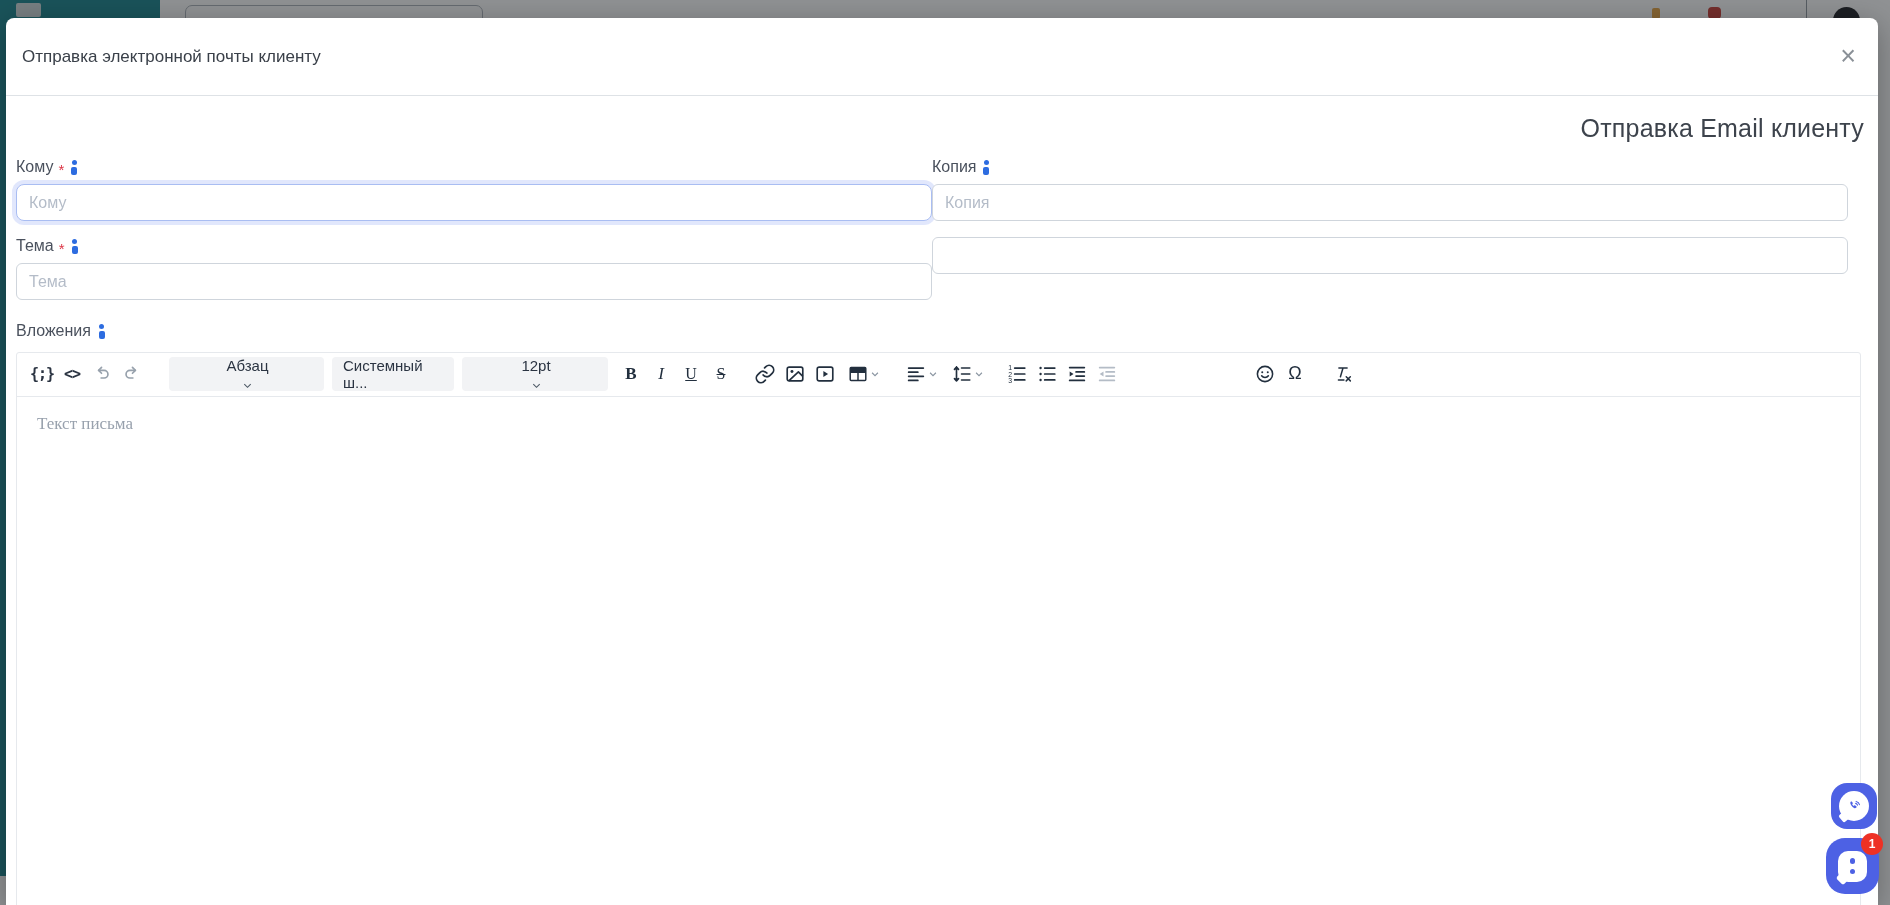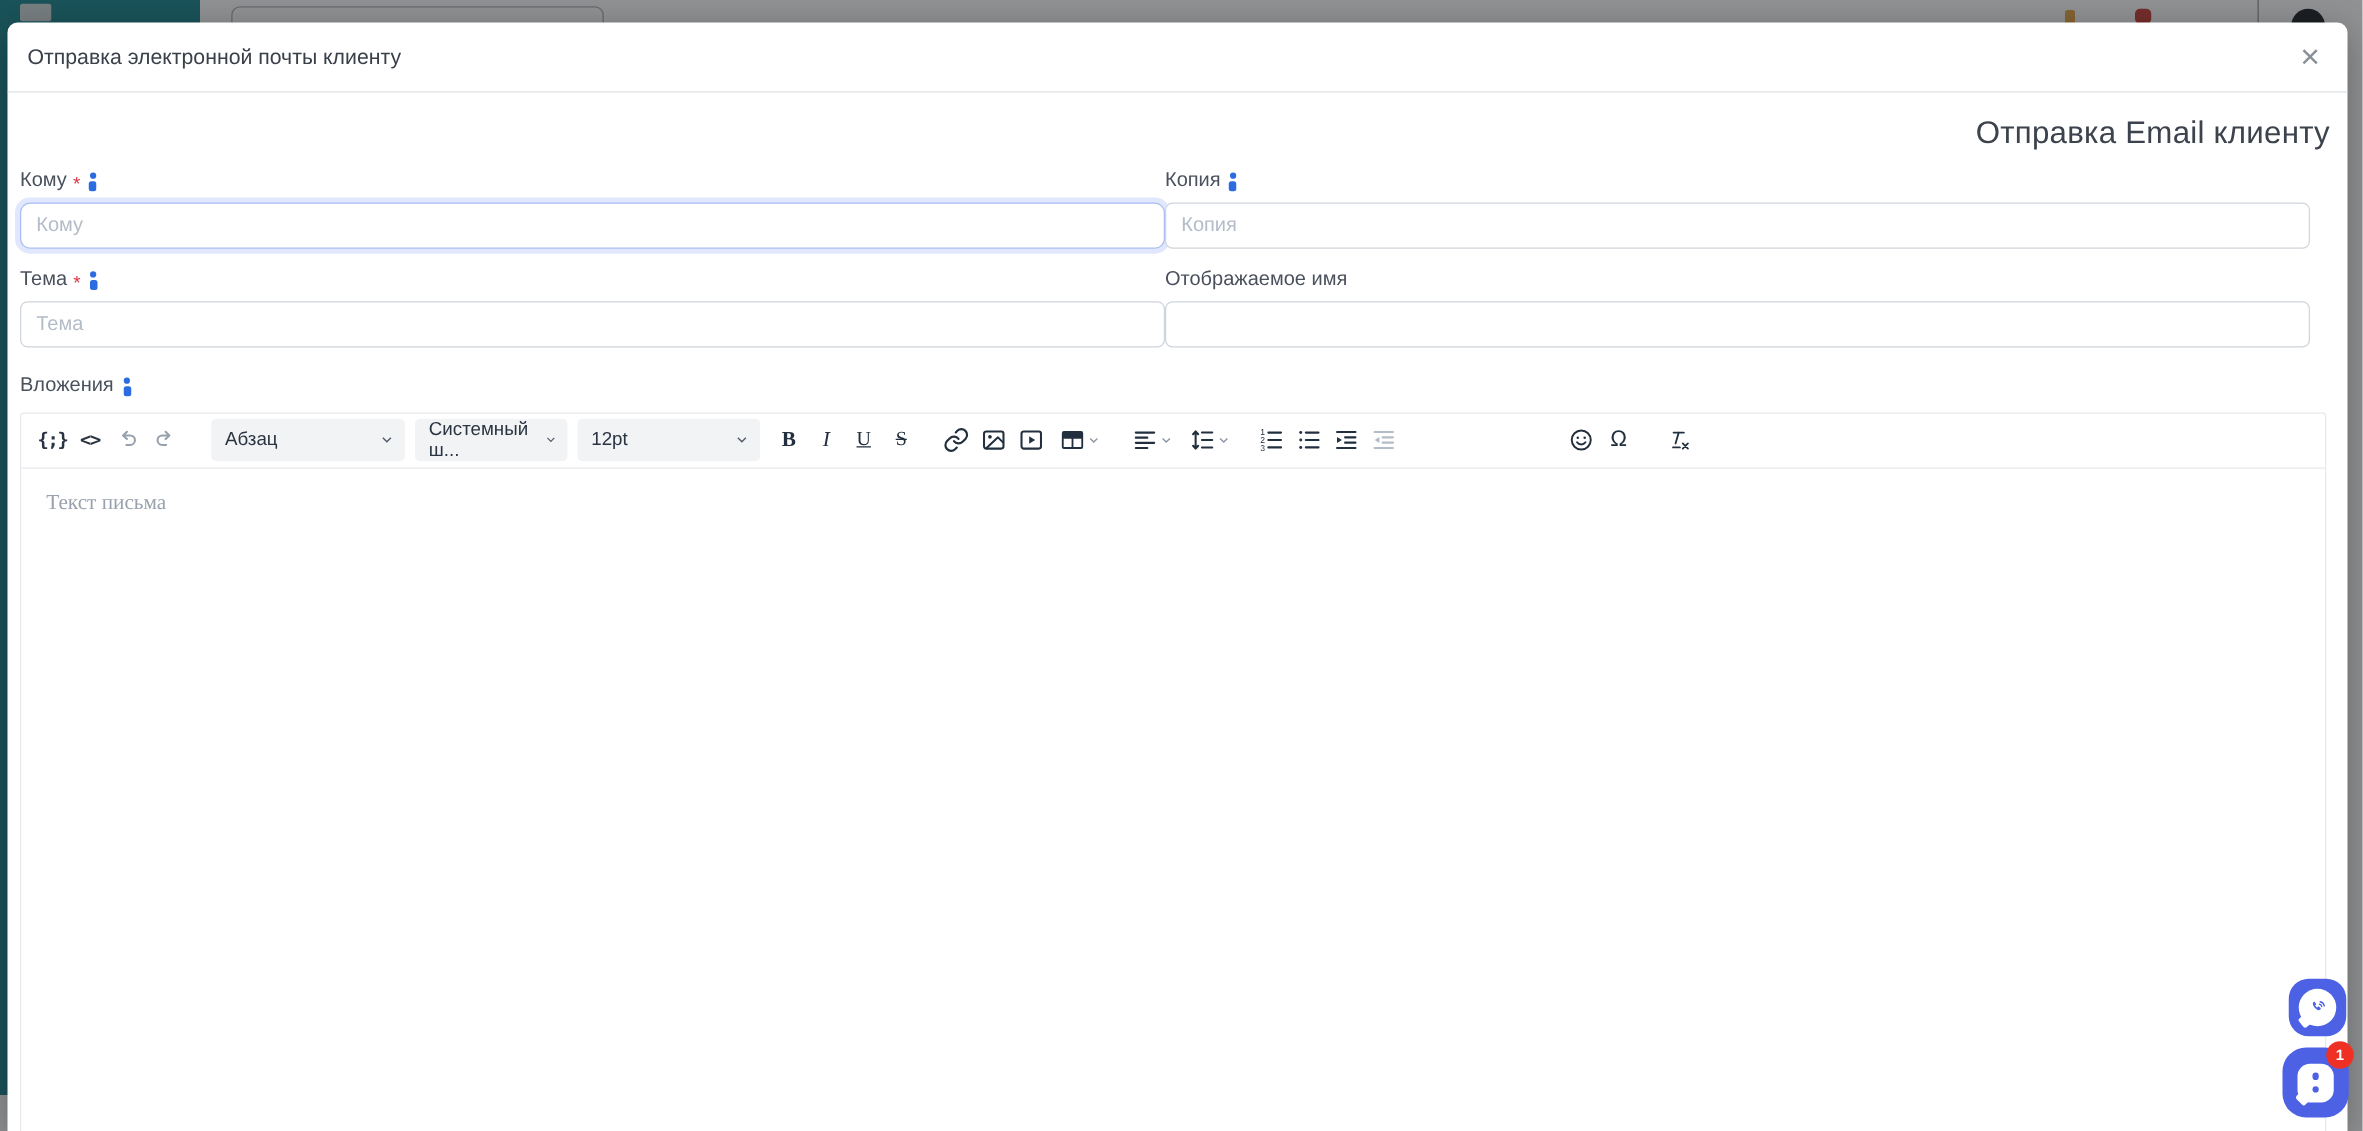--- a/index.html
+++ b/index.html
@@ -12,21 +12,21 @@
   .bd-search { position:absolute; left:185px; top:5px; width:298px; height:38px; background:#fff; border:1.5px solid #aab0b8; border-radius:7px; }
   .bd-dot-orange { position:absolute; left:1652px; top:8px; width:8px; height:11px; background:#e8a33d; border-radius:2px; }
   .bd-dot-red { position:absolute; left:1708px; top:7px; width:13px; height:12px; background:#c8372e; border-radius:4px; }
   .bd-divider { position:absolute; left:1806px; top:0; width:1px; height:18px; background:#8d949c; }
   .bd-avatar { position:absolute; left:1833px; top:7px; width:27px; height:27px; background:#17191c; border-radius:50%; }
 
   .overlay { position:absolute; inset:0; background:rgba(33,37,41,.5); z-index:5; }
 
   
   .modal { position:absolute; top:18px; left:6px; width:1872px; bottom:0; background:#fff; border-radius:8px 8px 0 0; z-index:10; overflow:hidden; box-shadow:0 6px 30px rgba(0,0,0,.3); }
-  .modal-header { height:56px; display:flex; align-items:center; justify-content:space-between; padding:0 22px 0 16px; border-bottom:1px solid #dee2e6; }
+  .modal-header { height:78px; display:flex; align-items:center; justify-content:space-between; padding:0 22px 0 16px; border-bottom:1px solid #dee2e6; }
   .modal-title { font-size:17px; color:#3a4049; }
   .close-btn { background:none; border:none; font-size:27px; line-height:1; color:#8a9097; cursor:pointer; font-family:inherit; }
   .modal-body { padding:14px 14px 0 10px; }
   .modal-body h1 { font-size:25px; font-weight:400; color:#3d434c; margin:4px 0 15px; letter-spacing:.2px;text-align:right; }
 
   
   .form-grid { display:grid; grid-template-columns:1fr 1fr; padding-right:16px; }
   .field { margin-bottom:16px; }
   .lbl { display:flex; align-items:center; gap:7px; margin-bottom:8px; font-size:16px; color:#4a515d; }
   .req { color:#dc3545; font-size:15px; margin-left:-2px; position:relative; top:2px; }
@@ -45,21 +45,21 @@
   .menu-item { padding:5px 9px; font-size:15px; color:#2a3342; border-radius:3px; cursor:pointer; }
   .toolbar { display:flex; align-items:center; padding:4px 10px 6px; height:44px; border-bottom:1px solid #e6e9ed; }
   .grp { display:flex; align-items:center; }
   .tb { width:30px; height:32px; display:flex; align-items:center; justify-content:center; border-radius:3px; cursor:pointer; background:none; border:none; }
   .glyph { font-size:15px; font-weight:700; color:#2b3442; font-family:"DejaVu Sans Mono",monospace; letter-spacing:-1px; }
   .b-b { font-size:17px; font-weight:700; color:#222f3e; font-family:"Liberation Serif","DejaVu Serif",serif; }
   .b-i { font-size:17px; font-style:italic; color:#222f3e; font-family:"Liberation Serif","DejaVu Serif",serif; }
   .b-u { font-size:16px; text-decoration:underline; color:#222f3e; font-family:"Liberation Serif","DejaVu Serif",serif; }
   .b-s { font-size:16px; text-decoration:line-through; color:#222f3e; font-family:"Liberation Serif","DejaVu Serif",serif; }
   .b-o { font-size:18px; color:#222f3e; }
-  .dd { height:34px; background:#f2f3f5; border-radius:4px; display:flex; align-items:center; justify-content:space-between; padding:0 9px 0 11px; font-size:15px; color:#2b3442; cursor:pointer; }
+  .dd { height:34px; background:#f2f3f5; border-radius:4px; display:flex; align-items:center; justify-content:space-between; padding:0 9px 0 11px; font-size:15px; color:#2b3442; cursor:pointer;flex-direction:column; }
   .dd-p { width:155px; } .dd-f { width:122px; } .dd-z { width:146px;justify-content:space-between; }
   .g-dd { margin-left:22px; gap:8px; }
   .g-fmt { margin-left:8px; }
   .g-ins { margin-left:14px; }
   .g-align { margin-left:12px; }
   .g-list { margin-left:12px; }
   .g-sym { margin-left:128px; }
   .g-clear { margin-left:18px; }
   .withchev { width:46px; gap:1px; }
   .content-area { padding:17px 20px; height:552px; cursor:text; }
@@ -121,23 +121,20 @@
       <div class="field">
         <div class="lbl">
           <span>Тема</span>
           <span class="req">*</span>
           <span class="info-i"></span>
         </div>
         <input class="txt" placeholder="Тема" style="">
       </div>
 
       <div class="field">
-        <div class="lbl">
-          <span>Отображаемое имя</span>
-        </div>
         <input class="txt" style="">
       </div>
     </div>
 
     <div class="attach-row">
       <span>Вложения</span>
       <span class="info-i"></span>
     </div>
 
     <div class="editor">

